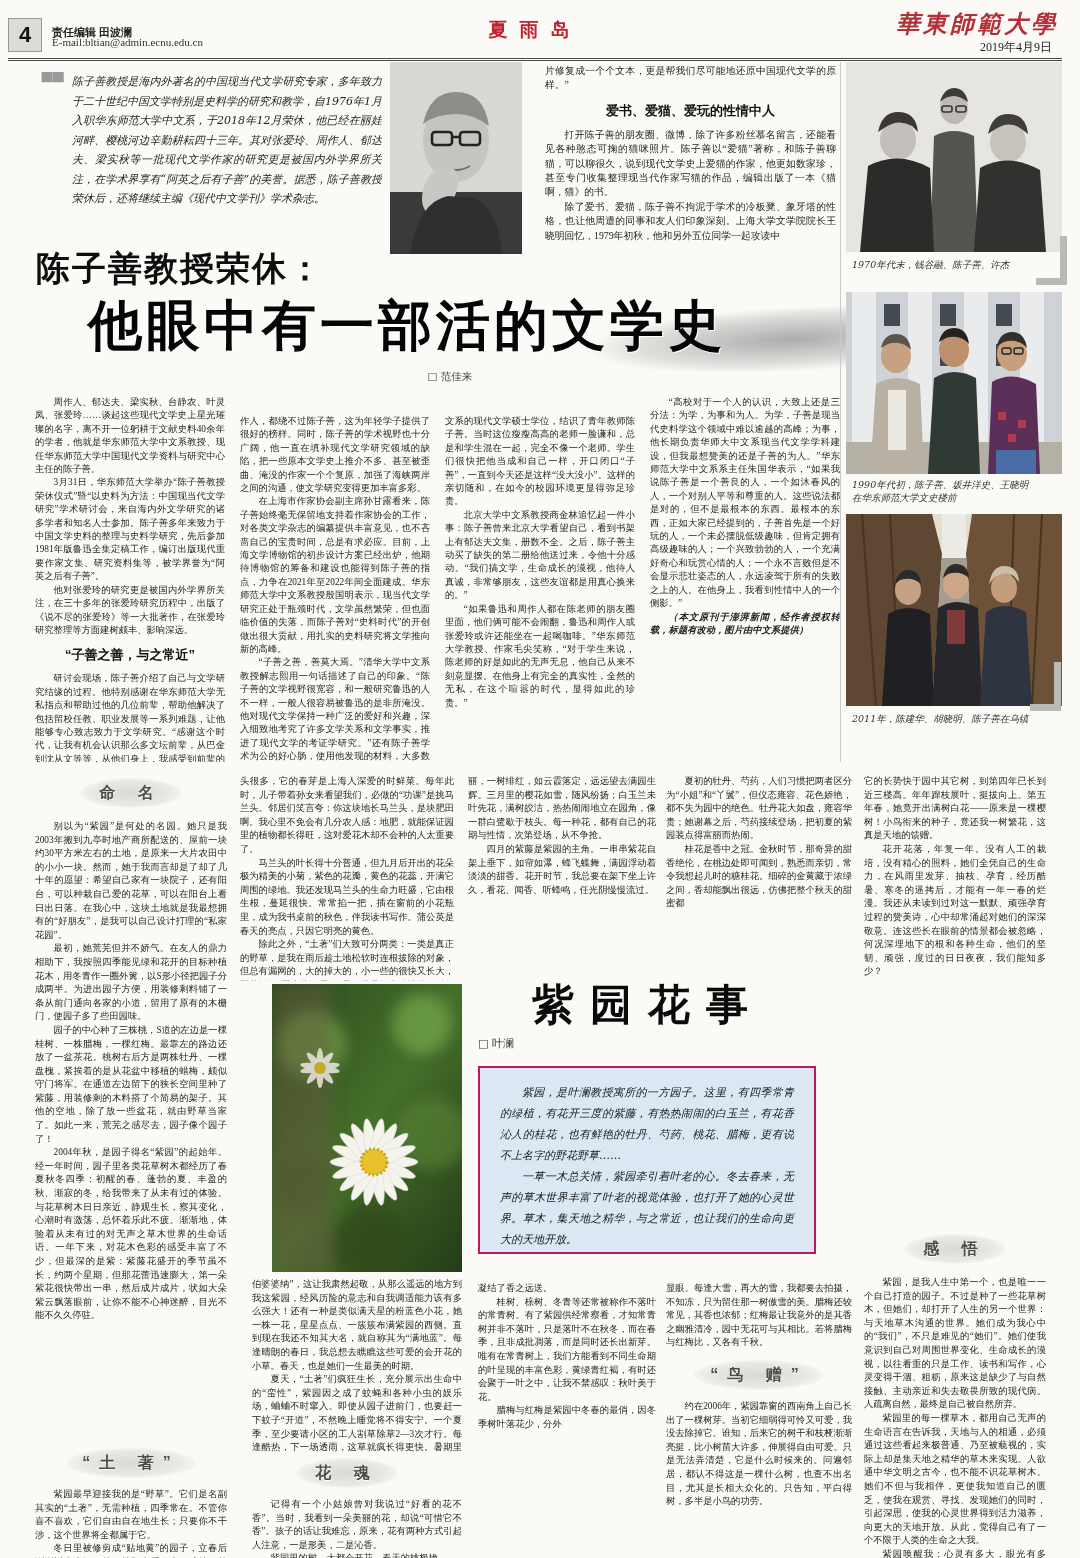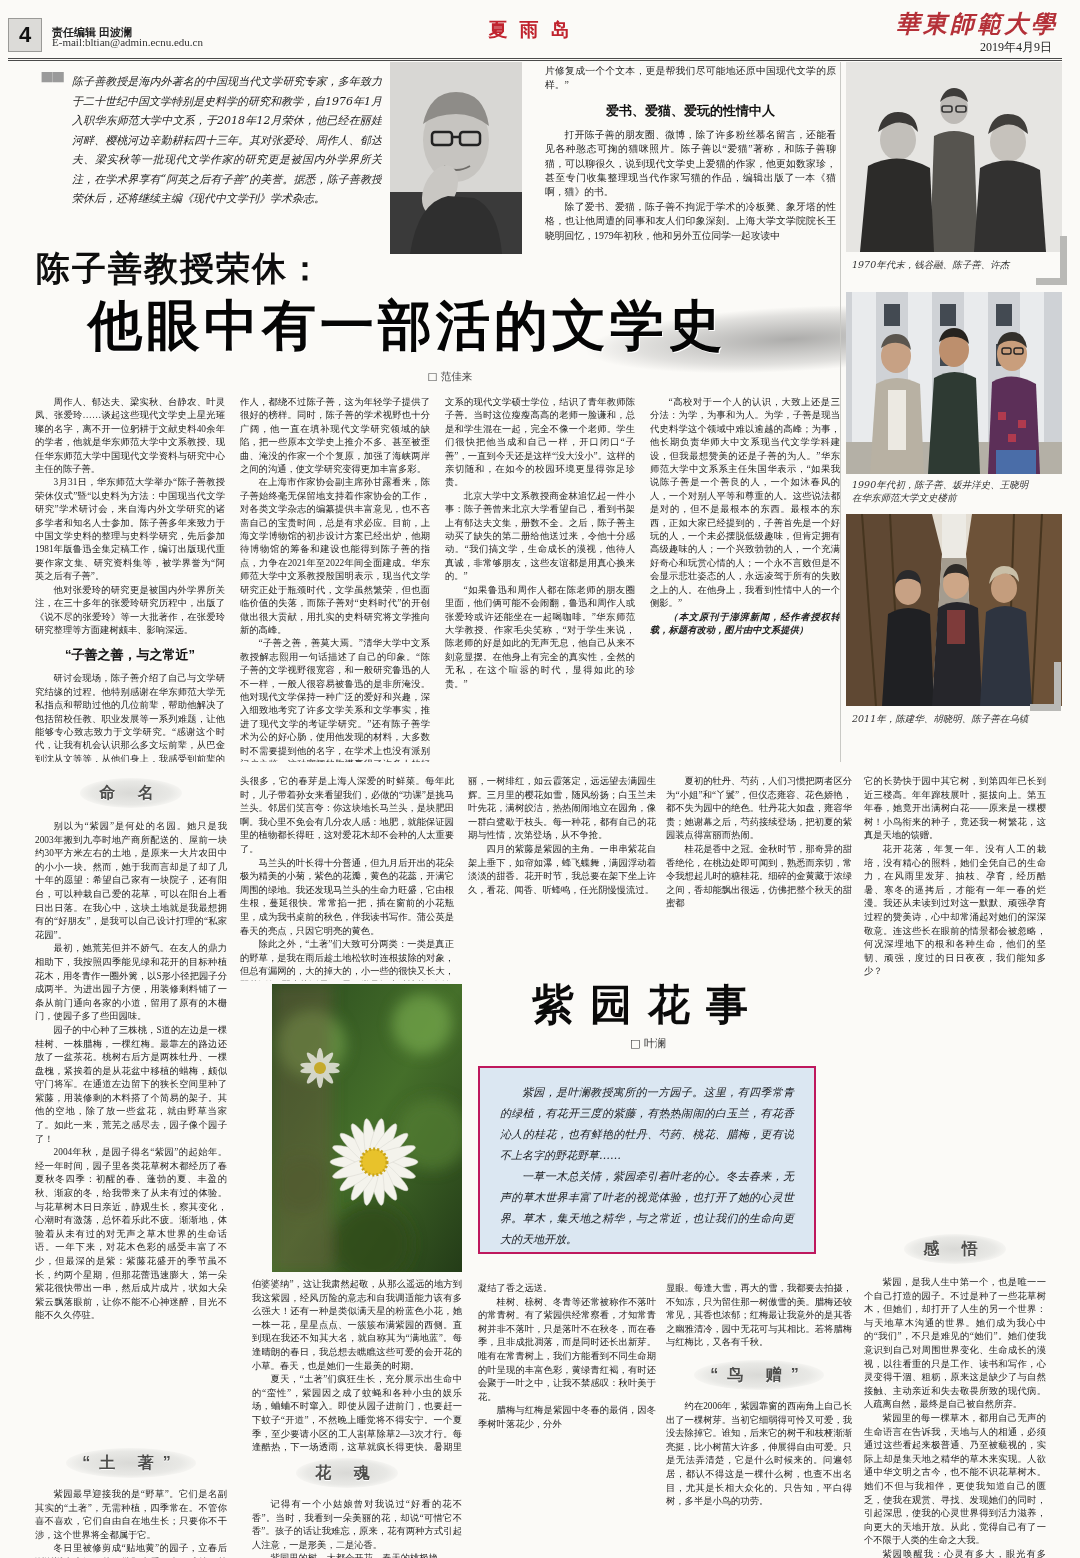--- a/index.html
+++ b/index.html
@@ -32,38 +32,38 @@
      background:radial-gradient(55% 45% at 45% 50%,rgba(95,95,95,.5),rgba(130,130,130,.22) 58%,rgba(0,0,0,0) 78%);}
   .brush:after{content:"";position:absolute;right:-30px;top:30px;width:180px;height:26px;transform:rotate(-4deg);
      background:radial-gradient(50% 50%,rgba(90,90,90,.45),rgba(0,0,0,0) 75%);}
   .headline{position:absolute;left:88px;top:294px;width:760px;font:900 54px/62px "Liberation Sans",sans-serif;
      color:#050505;letter-spacing:4px;text-shadow:1px 1px 0 #fff;}
   .byline1{position:absolute;left:300px;top:368px;width:300px;text-align:center;font:10.5px/16px "DejaVu Serif",serif;color:#444;}
   
   .bodycol{position:absolute;top:396px;width:190px;height:366px;overflow:hidden;
      font:9.3px/13.4px "Liberation Serif",serif;text-align:justify;color:#242424;}
   .bodycol p{margin:0;text-indent:2em;}
-  .bodycol p.cont{text-indent:0;}
+  .bodycol p.cont{text-indent:0;margin-top:19px;}
   .subhead{font:700 13px/17px "Liberation Sans",sans-serif;text-align:center;color:#111;margin:9px 0;text-indent:0 !important;}
   .toprightcol{position:absolute;left:545px;top:64px;width:291px;height:322px;overflow:hidden;
      font:9.8px/14.4px "Liberation Serif",serif;text-align:justify;color:#242424;}
   .toprightcol p{margin:0;text-indent:2em;}
   .toprightcol p.cont{text-indent:0;}
   .credit{font-weight:700;font-style:italic;text-indent:2em;}
   
   .bcol{position:absolute;overflow:hidden;font:9.3px/13.6px "Liberation Serif",serif;text-align:justify;color:#242424;}
   .bcol p{margin:0;text-indent:2em;}
   .bcol p.cont{text-indent:0;}
   .sec-head{position:absolute;text-align:center;}
   .sec-head .pill{display:inline-block;min-width:70px;padding:5px 16px;border-radius:50%;
      background:radial-gradient(ellipse at center,#d9d9d6 0%,#e8e8e5 55%,rgba(232,232,229,0) 78%);
      font:700 16px/20px "Liberation Sans",sans-serif;letter-spacing:9px;color:#4d4d4b;text-shadow:0 1px 0 #fff;}
   .title2{position:absolute;left:478px;top:980px;width:340px;text-align:center;
      font:900 42px/50px "DejaVu Serif",serif;color:#0a0a0a;letter-spacing:16px;}
-  .byline2{position:absolute;left:478px;top:1036px;width:340px;text-align:center;font:11px/16px "DejaVu Serif",serif;color:#333;}
+  .byline2{position:absolute;left:478px;top:1036px;width:340px;text-align:left;font:11px/16px "DejaVu Serif",serif;color:#333;}
   .qbox{position:absolute;left:478px;top:1066px;width:338px;height:188px;background:#dbe7f2;border:2px solid #be185d;
      padding:14px 20px;box-sizing:border-box;overflow:hidden;
      font:italic 11px/21px "DejaVu Serif",serif;color:#16181c;text-align:justify;}
   .qbox p{margin:0;text-indent:2em;}
   .qbox:after{content:"";position:absolute;right:-8px;bottom:-8px;width:70%;height:64%;
      border-right:1px solid #9a9a97;border-bottom:1px solid #9a9a97;}
 </style>
 </head>
 <body>
 

